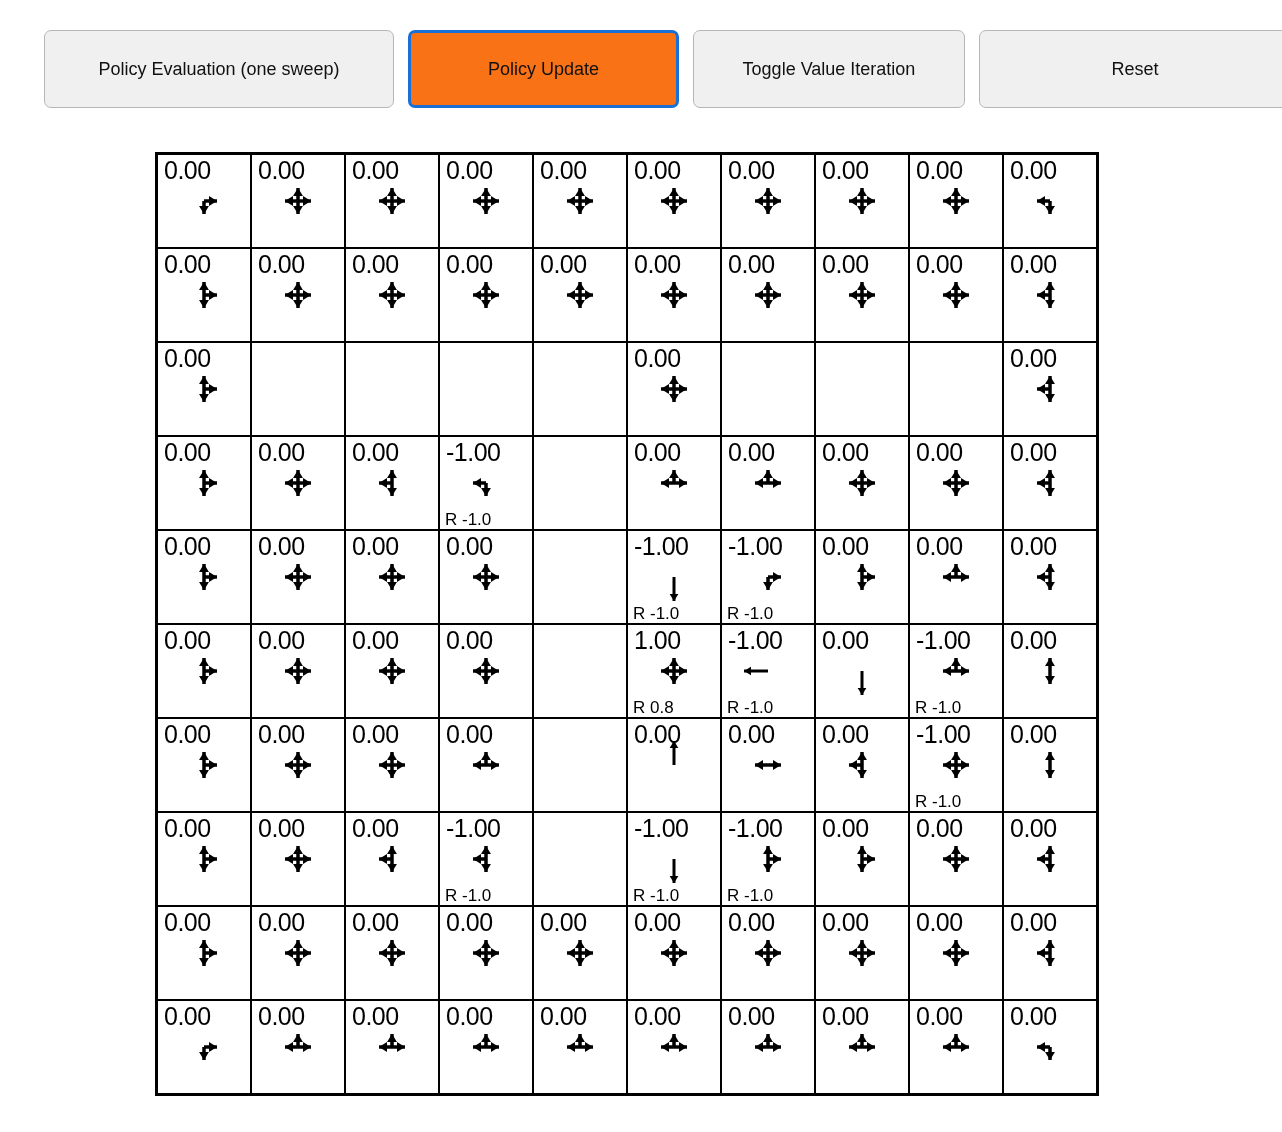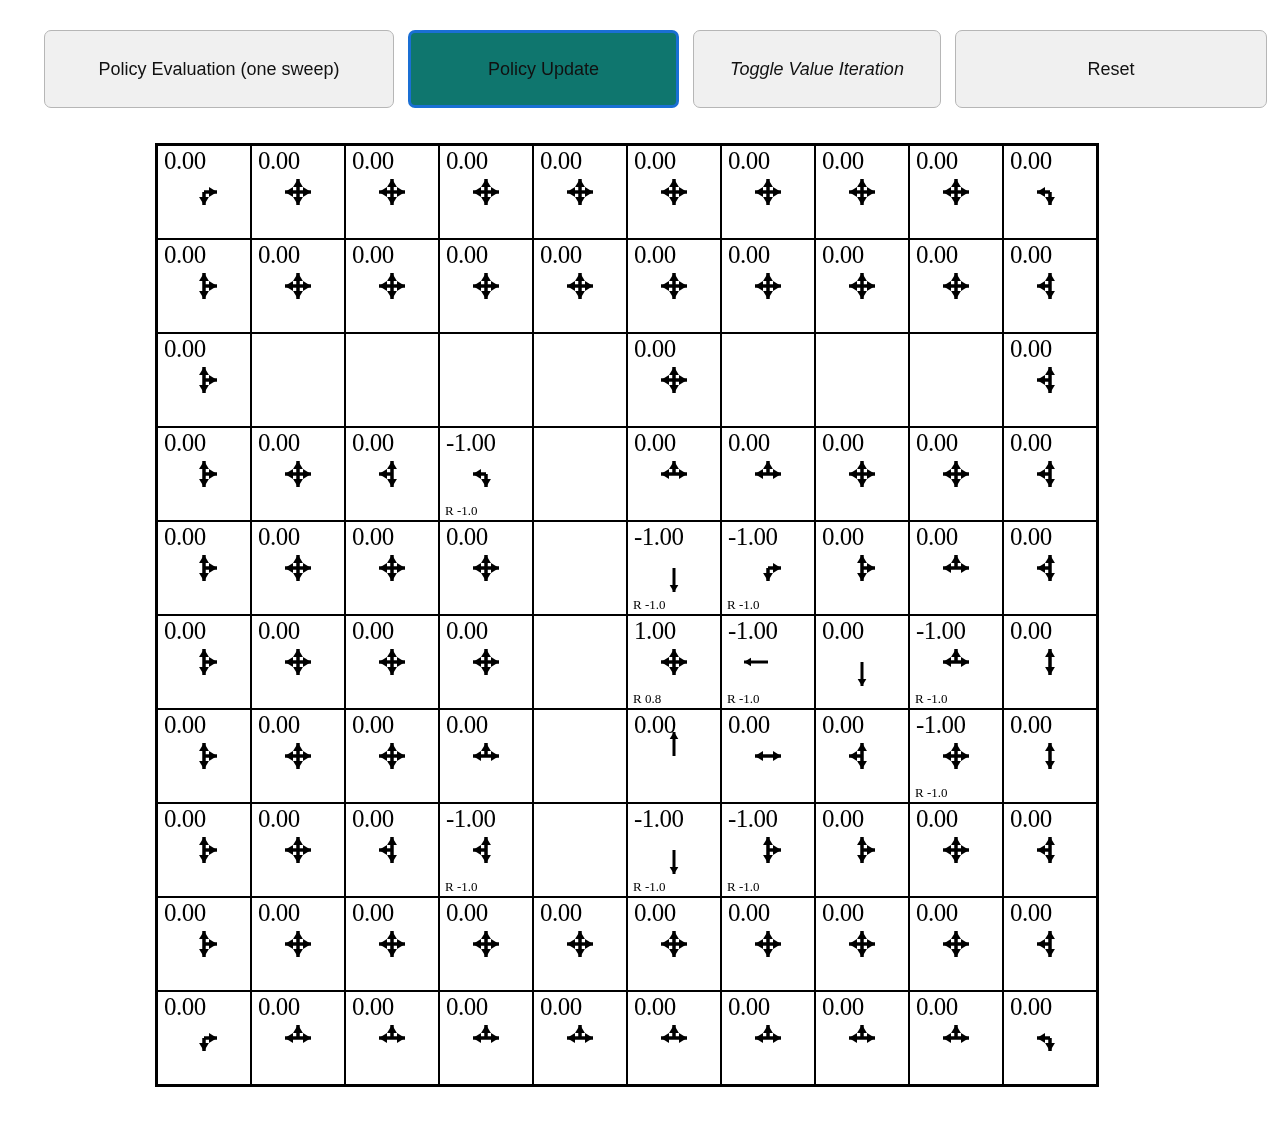--- a/index.html
+++ b/index.html
@@ -33,33 +33,32 @@
     color: #111;
     display: flex;
     align-items: center;
     justify-content: center;
     padding: 0 18px;
     cursor: pointer;
     user-select: none;
   }
   .tool-btn.focused {
     border: 3px solid #1a6fd4;
-    background: #0f766e;
+    background: #f97316;
   }
   .w-eval { width: 350px; }
   .w-update { width: 271px; }
-  .w-toggle { width: 248px; font-style: italic; }
+  .w-toggle { width: 272px; }
   .w-reset  { width: 312px; }
 
   
   #grid-wrap {
     position: absolute;
     left: 155px;
-    top: 143px;
-    font-family: Liberation Serif, serif;
+    top: 152px;
   }
   #grid {
     border: 3px solid #000;
     border-collapse: collapse;
     background: #fff;
   }
   #grid td {
     width: 92px;
     height: 92px;
     border: 2px solid #000;
@@ -77,21 +76,21 @@
     left: 6px;
     top: 1px;
     font-size: 25px;
     line-height: 28px;
     letter-spacing: -0.5px;
   }
   .rew {
     position: absolute;
     left: 5px;
     bottom: 2px;
-    font-size: 13px;
+    font-size: 17px;
     line-height: 14px;
   }
   .arrows {
     position: absolute;
     left: 0;
     top: 0;
     width: 100%;
     height: 100%;
   }
   .arrows svg {

